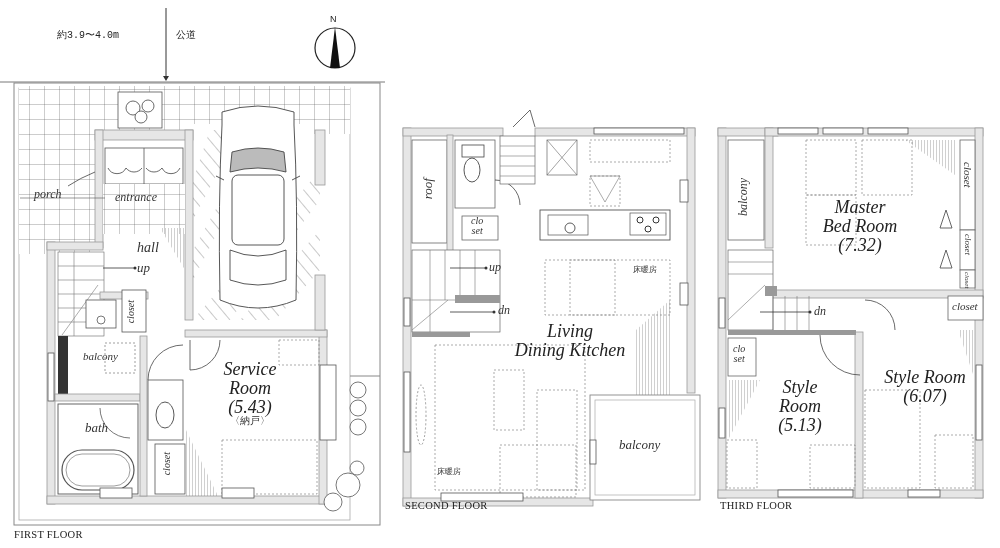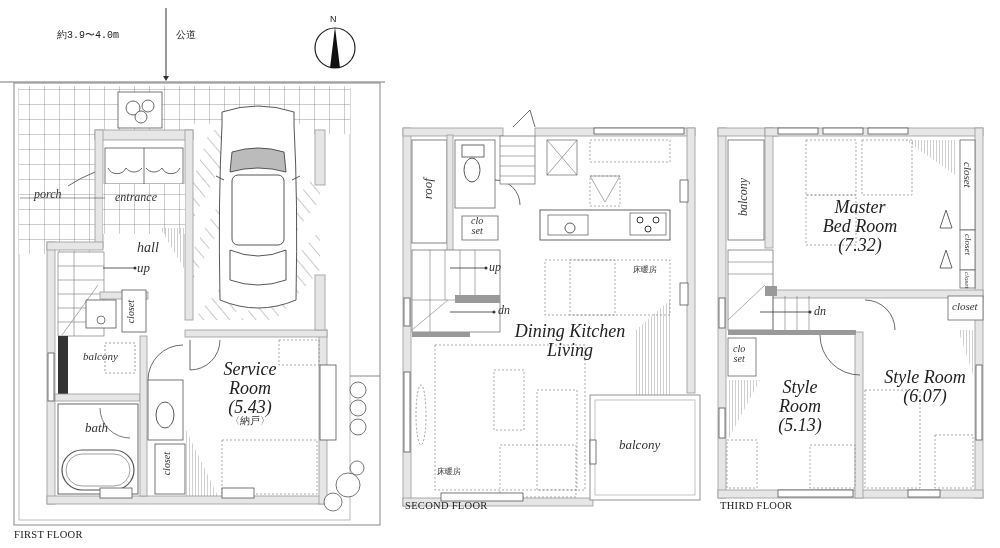--- a/index.html
+++ b/index.html
@@ -300,22 +300,22 @@
 <div class="abs floor-label" style="left:14px;top:529px;">FIRST FLOOR</div>
 
 <div class="abs small-it vert" style="left:420px;top:178px;font-size:13px;transform:rotate(180deg);">roof</div>
 <div class="abs small-it" style="left:471px;top:216px;font-size:10px;text-align:center;line-height:1;">
   <div>clo</div>
   <div>set</div>
 </div>
 <div class="abs small-it" style="left:489px;top:260px;font-size:12px;">up</div>
 <div class="abs small-it" style="left:498px;top:303px;font-size:12px;">dn</div>
 <div class="abs room" style="left:490px;top:322px;width:160px;font-size:18px;">
+  <div>Living</div>
   <div>Dining Kitchen</div>
-  <div>Living</div>
 </div>
 <div class="abs small-it" style="left:619px;top:437px;font-size:13px;">balcony</div>
 <div class="abs jp-small" style="left:633px;top:264px;">床暖房</div>
 <div class="abs jp-small" style="left:437px;top:466px;">床暖房</div>
 <div class="abs floor-label" style="left:405px;top:500px;">SECOND FLOOR</div>
 
 <div class="abs small-it vert" style="left:736px;top:178px;font-size:12px;transform:rotate(180deg);">balcony</div>
 <div class="abs room" style="left:805px;top:198px;width:110px;font-size:18px;">
   <div>Master</div>
   <div>Bed Room</div>

